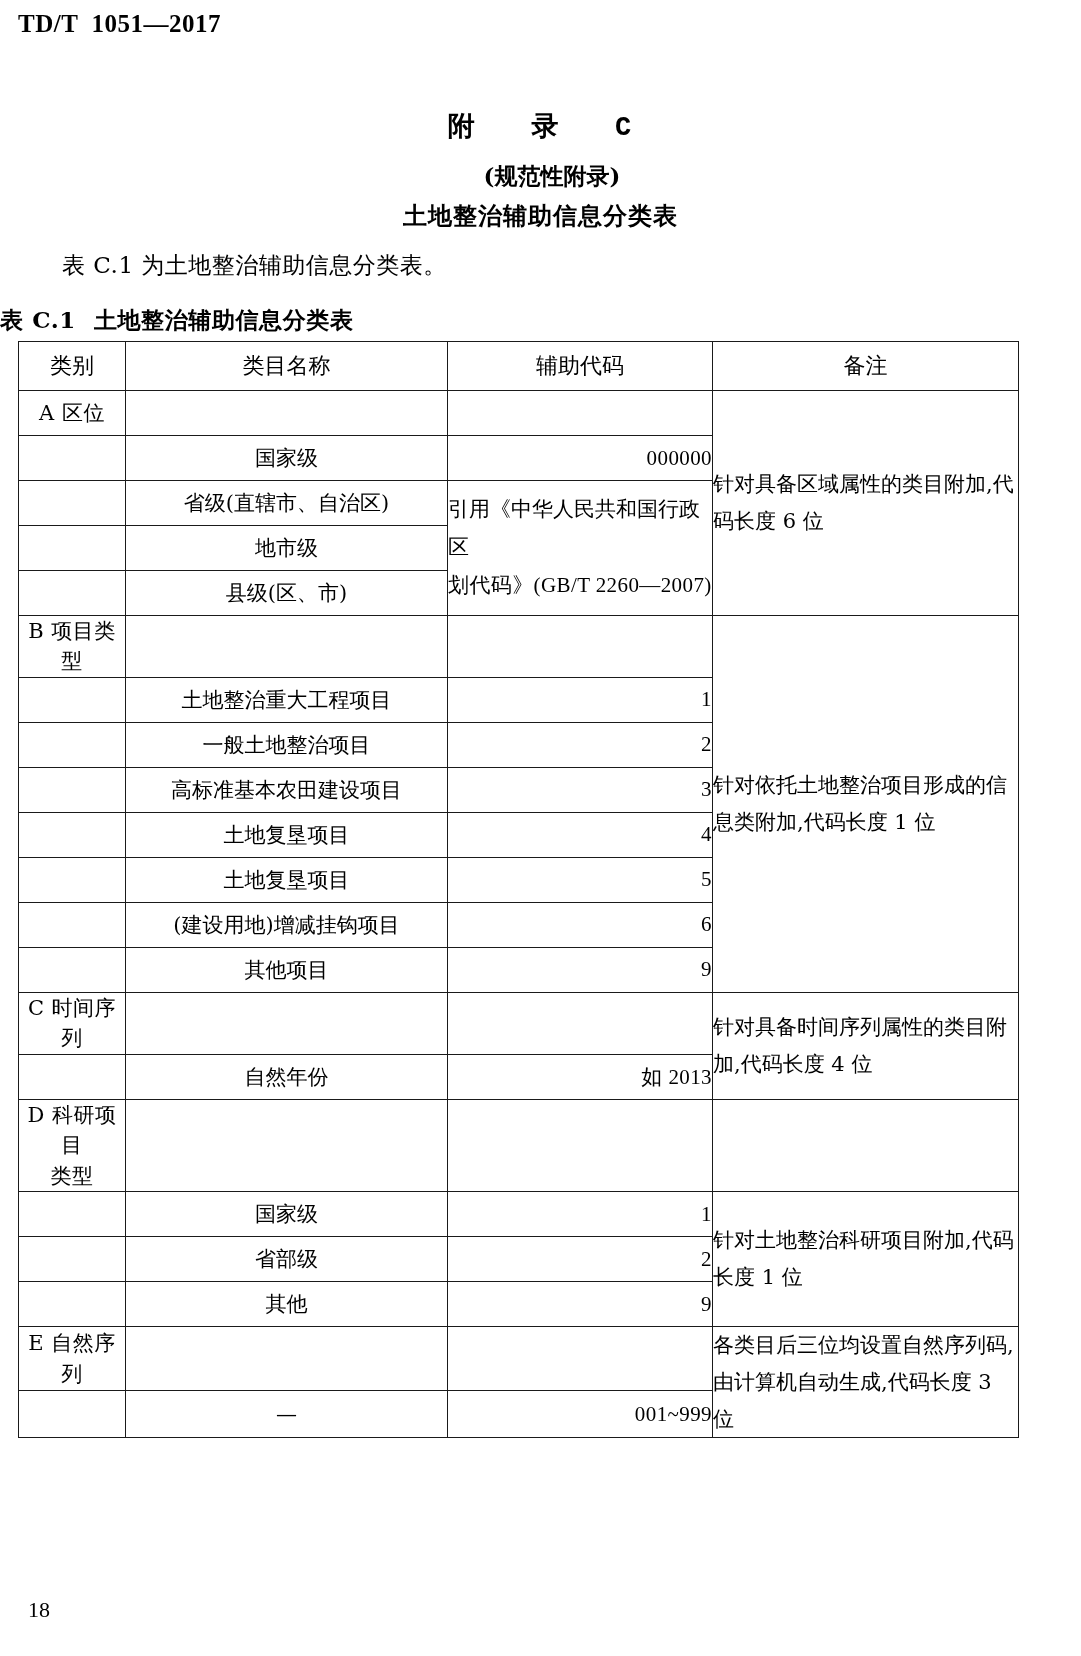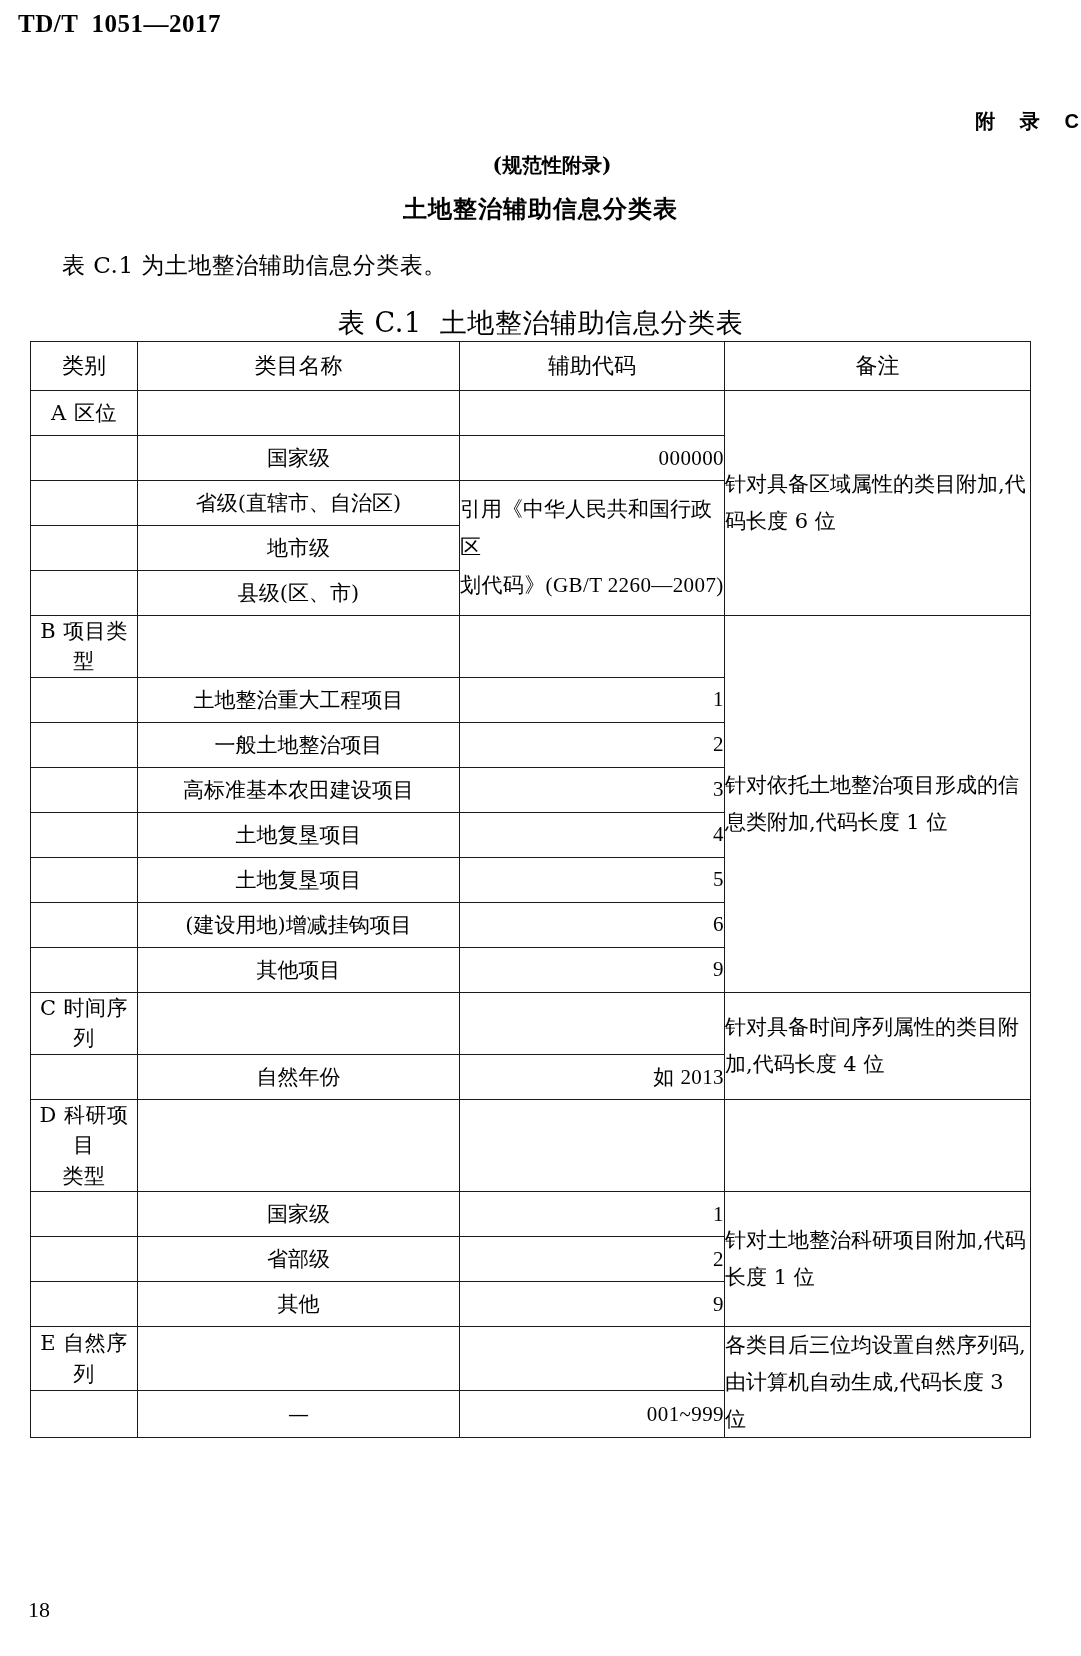--- a/index.html
+++ b/index.html
@@ -37,32 +37,31 @@
 
   
   .annex-block {
     position: absolute;
     left: 0;
     top: 108px;
     width: 1081px;
     text-align: center;
   }
   .annex-title {
-    font-family: Liberation Sans, sans-serif;
-    font-weight: bold;
-    font-size: 20px;
+    font-family: Liberation Mono, monospace;
+    font-weight: bold;
+    font-size: 27px;
     letter-spacing: 2px;
     white-space: pre;
     margin-bottom: 17px;
-    text-align: right;
   }
   .annex-kind {
     font-weight: bold;
-    font-size: 20px;
-    margin-bottom: 14px;
+    font-size: 23px;
+    margin-bottom: 8px;
     padding-left: 23px;
   }
   .annex-name {
     font-weight: bold;
     font-size: 24px;
     letter-spacing: 1px;
   }
 
   
   .lead-para {
@@ -72,40 +71,39 @@
     font-size: 23px;
     letter-spacing: 0.5px;
   }
 
   
   .table-caption {
     position: absolute;
     left: 0;
     top: 305px;
     width: 1081px;
-    text-align: center;
-    font-weight: normal;
-    font-size: 27px;
+    text-align: left;
+    font-weight: bold;
+    font-size: 23px;
     letter-spacing: 0.6px;
   }
   .table-caption .cap-gap { display: inline-block; width: 18px; }
 
   
   .tbl-wrap {
     position: absolute;
     left: 18px;
     top: 341px;
     width: 1000px;
   }
   table.ctable {
     border-collapse: collapse;
     width: 1000px;
     table-layout: fixed;
     font-size: 21px;
-    margin-left: 12px;
   }
   table.ctable col.c1 { width: 107px; }
   table.ctable col.c2 { width: 322px; }
   table.ctable col.c3 { width: 265px; }
   table.ctable col.c4 { width: 306px; }
 
   table.ctable th,
   table.ctable td {
     border: 1px solid #1a1a1a;
     padding: 0;

